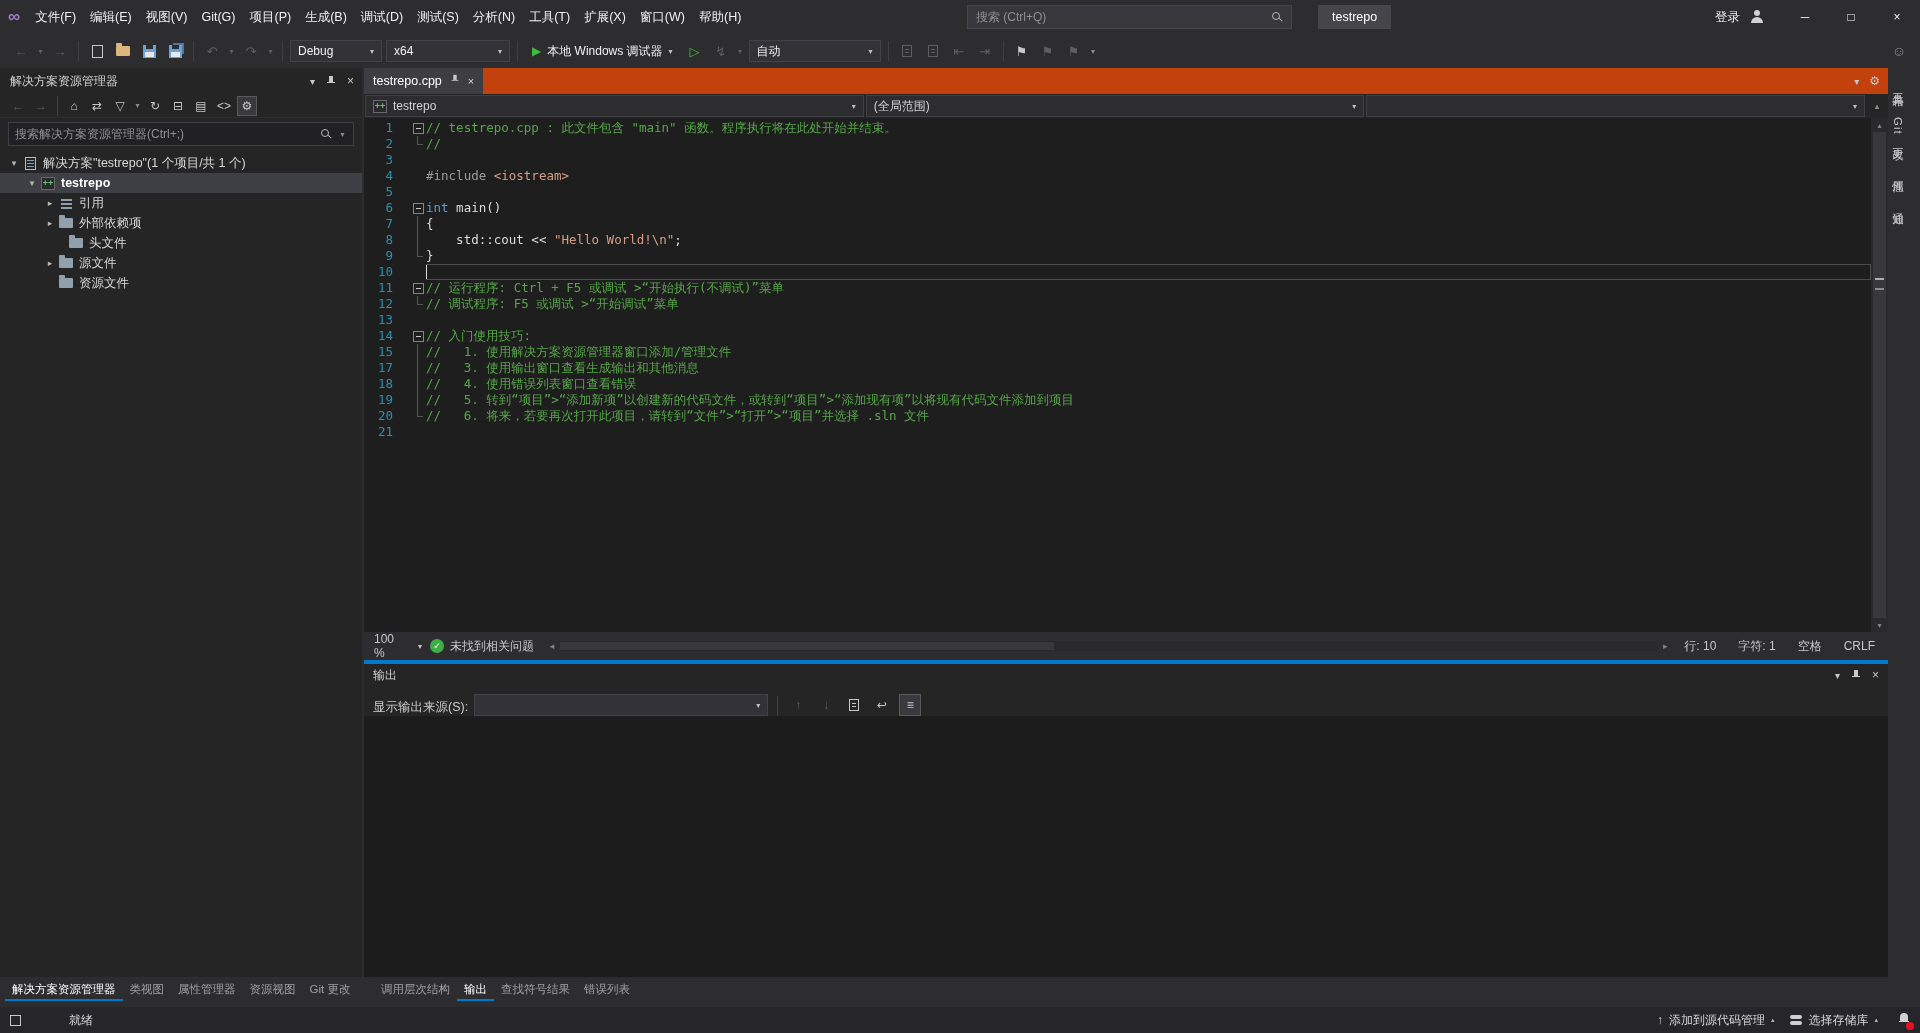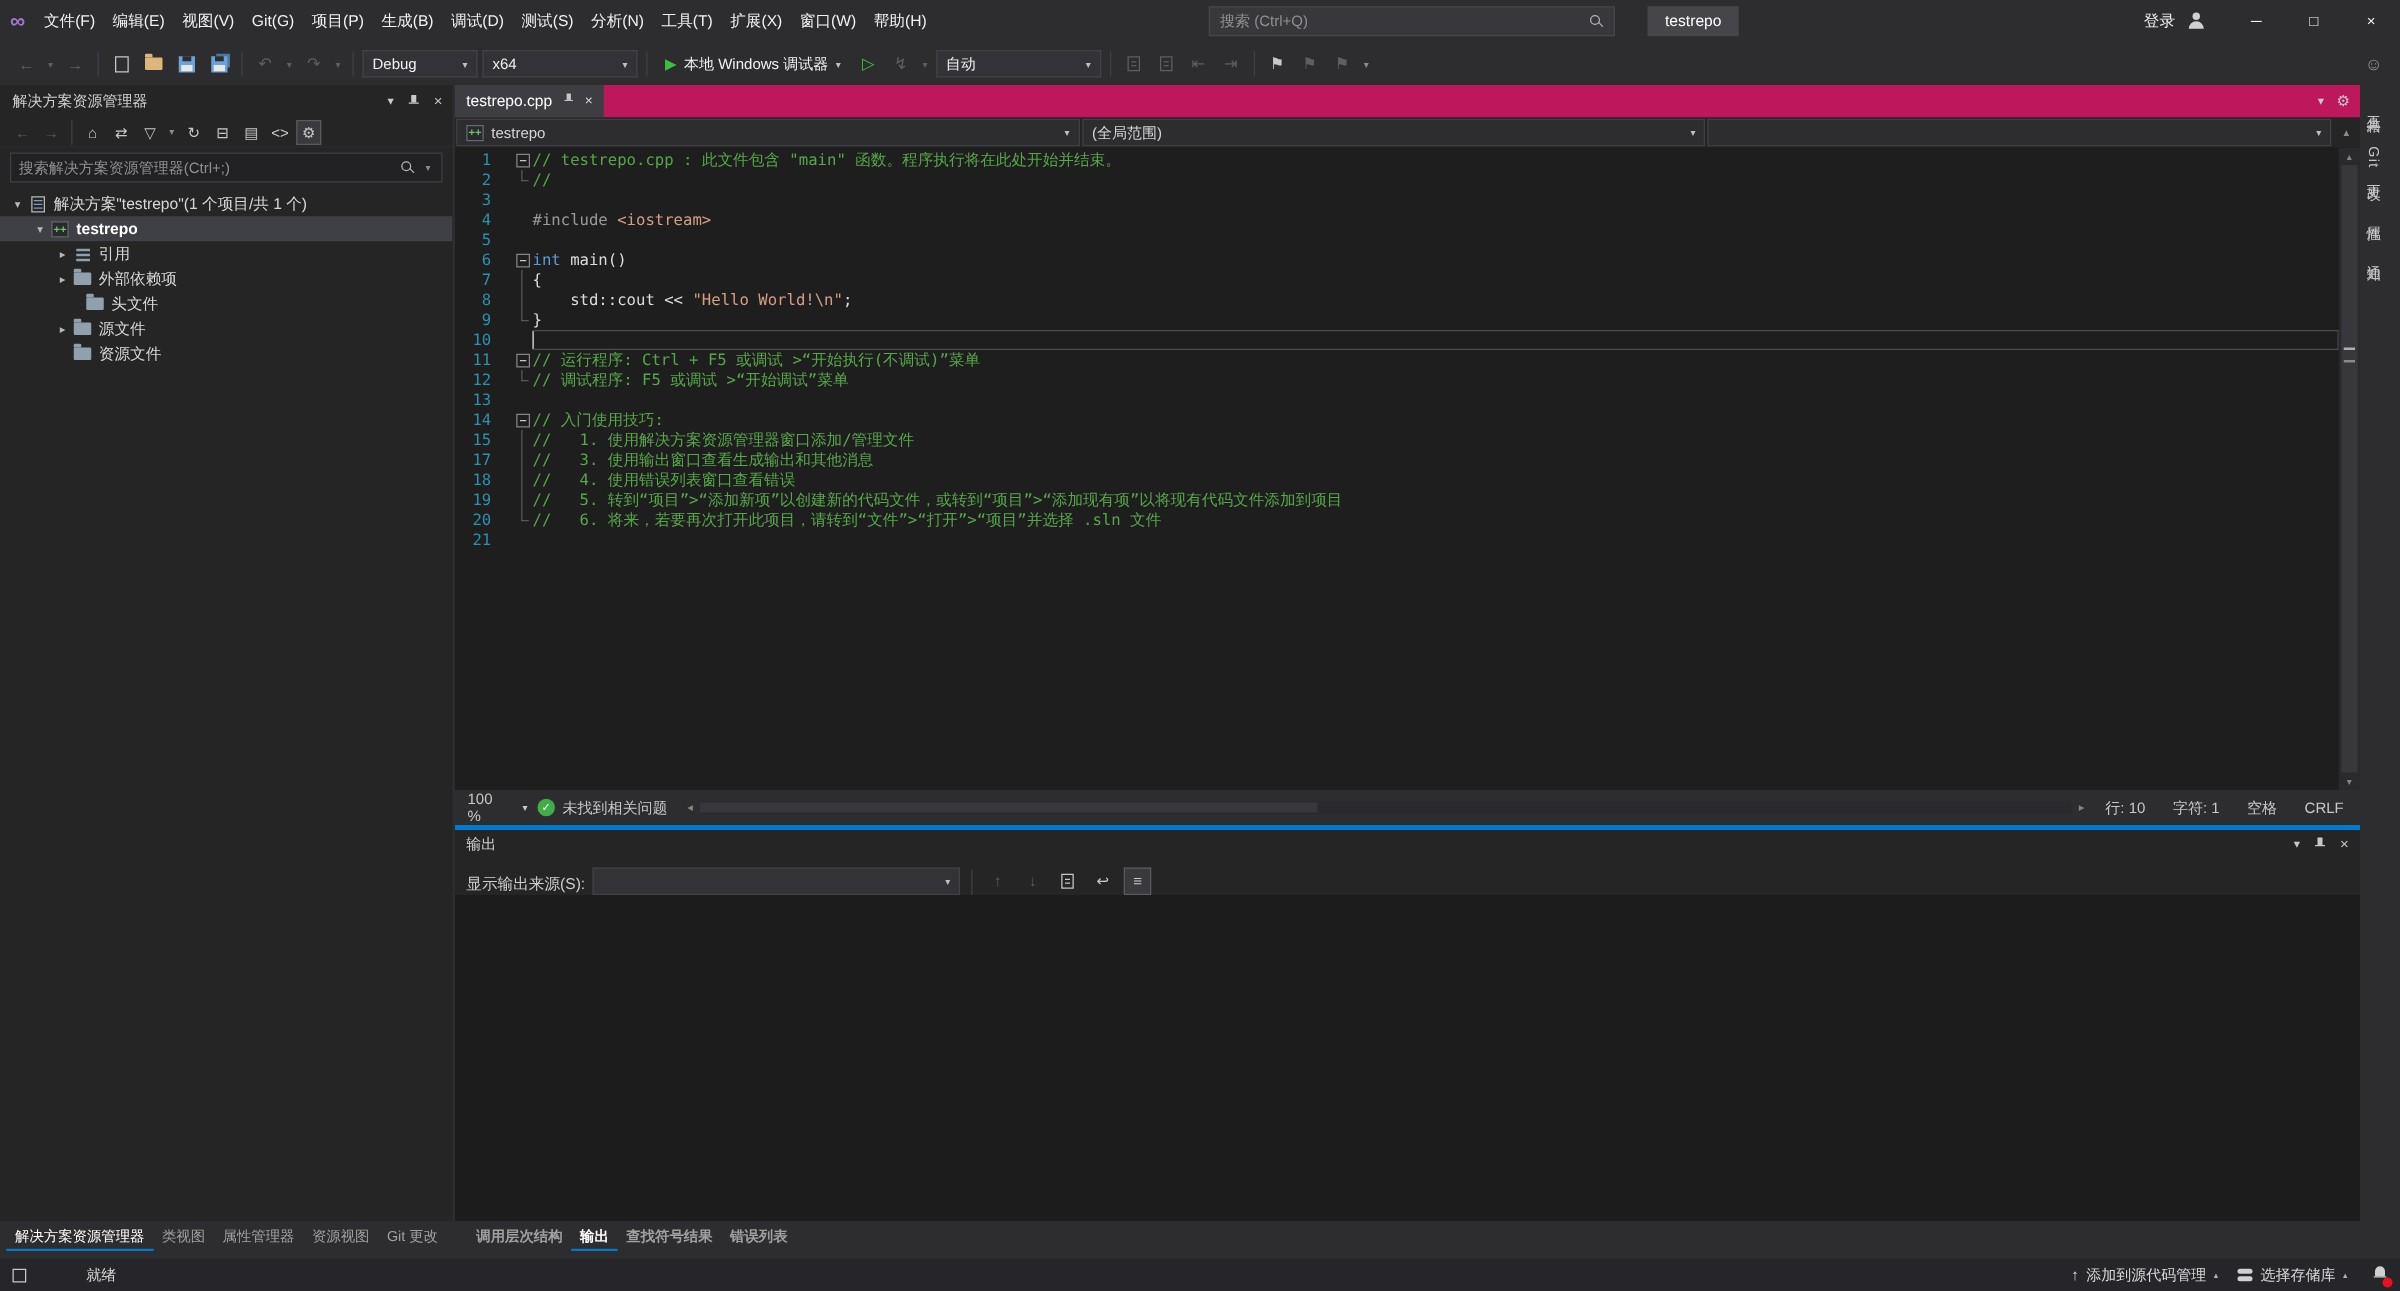--- a/index.html
+++ b/index.html
@@ -93,21 +93,21 @@
   .i-repo { width:12px; height:12px; position:relative; display:inline-block; }
   .i-repo::before { content:''; position:absolute; left:0; top:1px; width:12px; height:4px; border-radius:2px; background:#d0d0d0; }
   .i-repo::after { content:''; position:absolute; left:0; top:7px; width:12px; height:4px; border-radius:2px; background:#d0d0d0; }
   .i-bell { width:12px; height:13px; position:relative; display:inline-block; }
   .i-bell::before { content:''; position:absolute; left:2px; top:1px; width:8px; height:8px; border-radius:5px 5px 1px 1px; background:#d0d0d0; }
   .i-bell::after { content:''; position:absolute; left:1px; top:9px; width:10px; height:1px; background:#d0d0d0; }
   .badge-dot { position:absolute; right:-4px; bottom:-2px; width:8px; height:8px; border-radius:50%; background:var(--notification_red); }
 
   
   .editor-col { flex:1; display:flex; flex-direction:column; min-width:0; background:#252526; }
-  .tabstrip { flex:0 0 26px; display:flex; align-items:stretch; background:#be185d; }
+  .tabstrip { flex:0 0 26px; display:flex; align-items:stretch; background:#c2410c; }
   .file-tab { display:flex; align-items:center; gap:7px; padding:0 9px; background:#3e3e42; color:#ffffff; font-size:12.5px; }
   .file-tab .i-pin { transform:scale(.85); }
   .tab-x { font-size:11px; color:#d8d8d8; }
   .tab-right { margin-left:auto; display:flex; align-items:center; gap:10px; padding-right:8px; color:#c8c8c8; font-size:10px; }
   .navbar { flex:0 0 24px; display:flex; background:#252526; padding:1px 1px; gap:2px; }
   .nav-combo { flex:1; background:#2d2d30; border:1px solid #3f3f46; display:flex; align-items:center; gap:6px; padding:0 7px; font-size:12px; color:#d4d4d4; }
   .nav-expand { flex:0 0 20px; display:flex; align-items:center; justify-content:center; color:#8a8a8e; font-size:9px; }
 
   .code-wrap { flex:1; position:relative; background:#1e1e1e; overflow:hidden; }
   .code-area { position:absolute; left:0; top:2px; right:17px; bottom:0; overflow:hidden; }
@@ -147,21 +147,21 @@
   .output-header { flex:0 0 22px; display:flex; align-items:center; gap:10px; padding:0 9px; font-size:12px; color:#d0d0d0; }
   .output-header .t { flex:1; }
   .output-toolbar { flex:0 0 30px; display:flex; align-items:flex-end; gap:6px; padding:0 9px; font-size:12.5px; color:#cccccc; }
   .ot-ic { width:22px; height:22px; display:flex; align-items:center; justify-content:center; color:#c8c8c8; font-size:12px; }
   .ot-ic.active { border:1px solid #5a5a5e; background:#3a3a3e; }
   .output-content { flex:1; background:#1c1c1c; }
 
   
   .paneltabs-row { flex:0 0 24px; display:flex; align-items:stretch; background:#2d2d30; font-size:11.5px; }
   .left-tabs { width:364px; flex:0 0 364px; display:flex; padding-left:5px; }
-  .center-tabs { display:flex; margin-left:10px;font-weight:bold; }
+  .center-tabs { display:flex; margin-left:10px; }
   .ptab { padding:0 7px; display:flex; align-items:center; color:#a0a0a0; white-space:nowrap; }
   .ptab.active { color:#ffffff; box-shadow:inset 0 -2px 0 var(--accent); }
 
   
   .right-strip { flex:0 0 32px; background:#2d2d30; display:flex; flex-direction:column; align-items:flex-start; padding-top:14px; gap:26px; }
   .vtab { writing-mode:vertical-rl; font-size:11.5px; color:#c8c8c8; padding:2px 2px; letter-spacing:1px; white-space:nowrap; }
 
   
   .statusbar { flex:0 0 26px; margin-top:6px; background:#26262a; display:flex; align-items:center; padding:0 10px; font-size:12px; color:#d8d8d8;gap:40px; }
   .sb-right { margin-left:auto; display:flex; align-items:center; gap:16px; }

